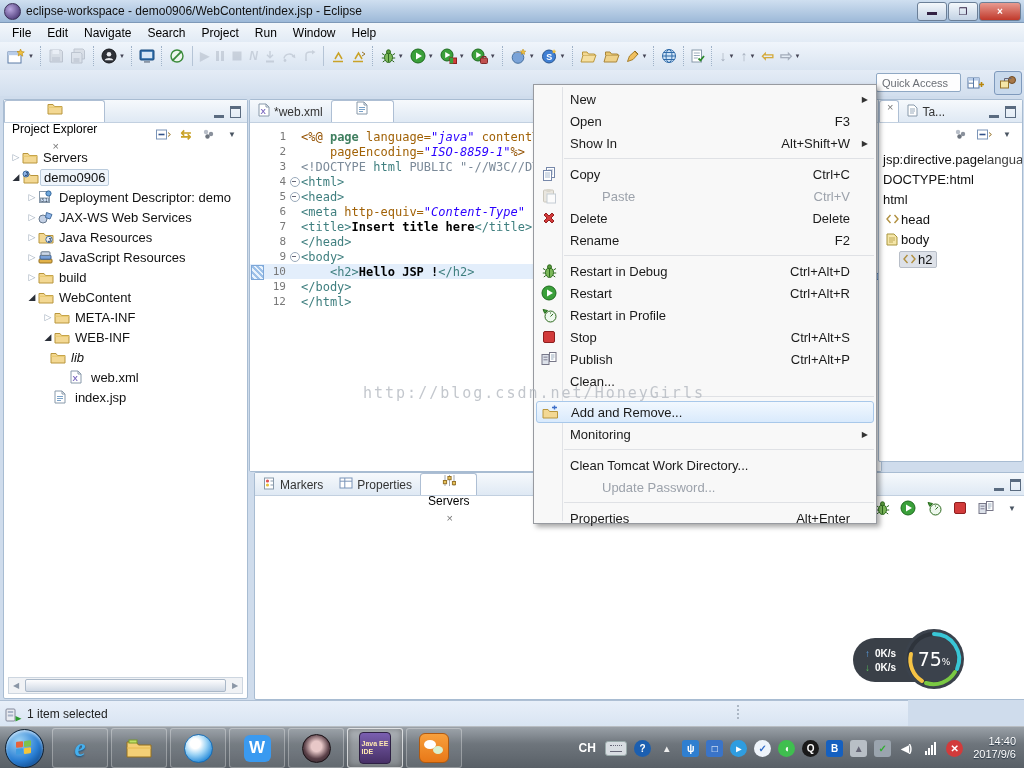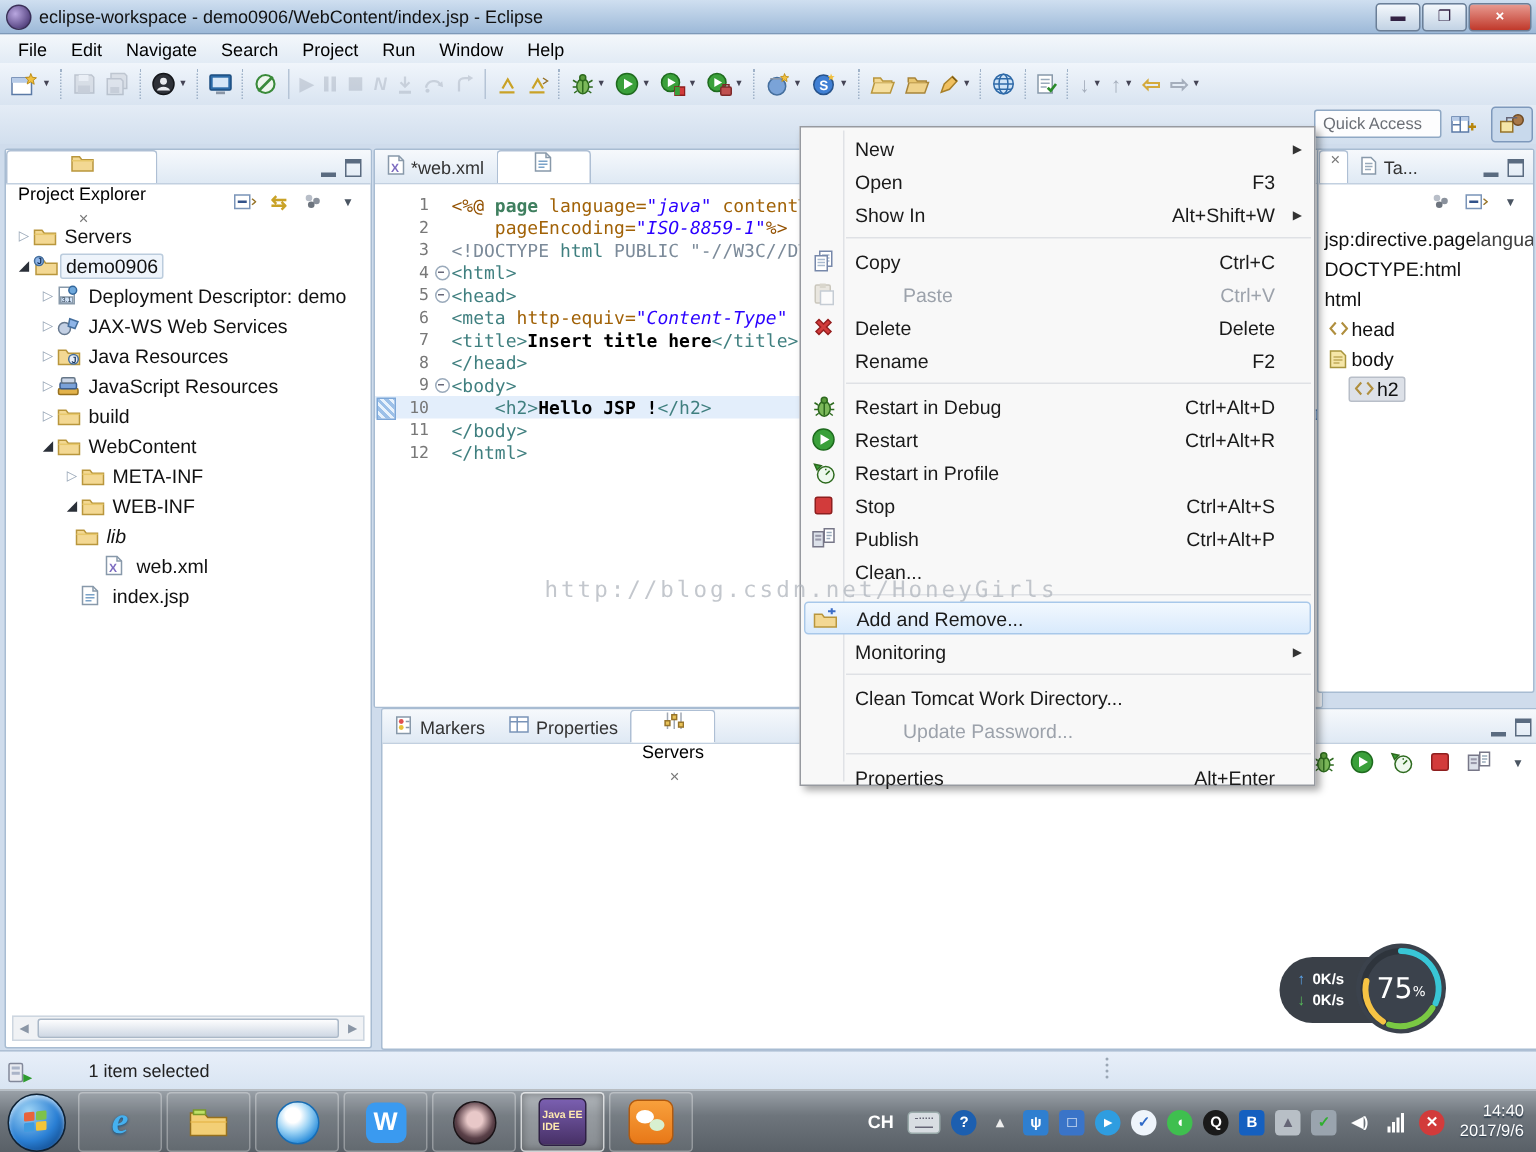--- a/index.html
+++ b/index.html
@@ -106,22 +106,22 @@
   .mi .msc{margin-left:auto;padding-right:24px;color:#1a1a1a;}
   .mi .marr{position:absolute;right:6px;font-size:8px;color:#333;}
   .mi.dis .mlabel,.mi.dis .msc{color:#9ca2ab;padding-left:40px;}
   .mi.dis .mic{opacity:.45;}
   .mi.hl{background:linear-gradient(#f2f8fe,#d9eafc);border:1px solid #a8c8ea;border-radius:3px;height:20px;}
   .msep{height:1px;background:#dfe1e5;margin:4px 2px 4px 30px;}
   
   #watermark{left:363px;top:384px;z-index:45;color:rgba(175,180,188,.75);
     font-family:"DejaVu Sans Mono",monospace;font-size:15px;letter-spacing:2px;}
   
-  #statusbar{left:0;top:700px;width:1024px;height:26px;background:linear-gradient(#e8eff9,#d8e4f2);
-    border-top:1px solid #aebfd4;display:flex;align-items:center;gap:32px;}
+  #statusbar{left:0;top:700px;width:908px;height:26px;background:linear-gradient(#e8eff9,#d8e4f2);
+    border-top:1px solid #aebfd4;display:flex;align-items:center;}
   #status-grip{position:absolute;left:737px;top:4px;display:flex;flex-direction:column;gap:2px;}
   #status-grip i{width:2px;height:2px;background:#9aa6b4;border-radius:50%;}
   
   #taskbar{left:0;top:726px;width:1024px;height:42px;background:linear-gradient(#9aa1a8,#6e757c 40%,#585f66);
     border-top:1px solid #b8bdc2;display:flex;align-items:center;z-index:30;}
   #start-orb{width:37px;height:37px;border-radius:50%;margin:0 8px 0 5px;position:relative;flex:none;
     background:radial-gradient(circle at 35% 30%,#9fd4f5,#2a7fd4 55%,#0b3f7e 90%);border:1px solid #123;
     box-shadow:inset 0 2px 3px rgba(255,255,255,.6);}
   .flag{position:absolute;left:10px;top:11px;width:16px;height:14px;transform:skewY(-6deg);}
   .flag i{position:absolute;width:7px;height:6px;border-radius:1px;}
@@ -604,21 +604,21 @@
           <div class="cl"><span class="ann"></span><span class="ln">1</span><span class="foldc"></span><span class="codeseg"><span class="tok-jspd">&lt;%@ </span><span class="tok-dir">page </span><span class="tok-attr">language=</span><span class="tok-val">"java"</span><span class="tok-attr"> contentType=</span><span class="tok-val">"text/html; charset=ISO-8859-1"</span></span></div>
           <div class="cl"><span class="ann"></span><span class="ln">2</span><span class="foldc"></span><span class="codeseg"><span class="tok-plain">    </span><span class="tok-attr">pageEncoding=</span><span class="tok-val">"ISO-8859-1"</span><span class="tok-jspd">%&gt;</span></span></div>
           <div class="cl"><span class="ann"></span><span class="ln">3</span><span class="foldc"></span><span class="codeseg"><span class="tok-doc">&lt;!DOCTYPE </span><span class="tok-tag">html</span><span class="tok-doc"> PUBLIC "-//W3C//DTD HTML 4.01 Transitional//EN" "http://www.w3.org/TR/html4/loose.dtd"&gt;</span></span></div>
           <div class="cl"><span class="ann"></span><span class="ln">4</span><span class="foldc"><span class="foldm"></span></span><span class="codeseg"><span class="tok-tag">&lt;html&gt;</span></span></div>
           <div class="cl"><span class="ann"></span><span class="ln">5</span><span class="foldc"><span class="foldm"></span></span><span class="codeseg"><span class="tok-tag">&lt;head&gt;</span></span></div>
           <div class="cl"><span class="ann"></span><span class="ln">6</span><span class="foldc"></span><span class="codeseg"><span class="tok-tag">&lt;meta </span><span class="tok-attr">http-equiv=</span><span class="tok-val">"Content-Type"</span><span class="tok-attr"> content=</span><span class="tok-val">"text/html; charset=ISO-8859-1"</span><span class="tok-tag">&gt;</span></span></div>
           <div class="cl"><span class="ann"></span><span class="ln">7</span><span class="foldc"></span><span class="codeseg"><span class="tok-tag">&lt;title&gt;</span><span class="tok-plainb">Insert title here</span><span class="tok-tag">&lt;/title&gt;</span></span></div>
           <div class="cl"><span class="ann"></span><span class="ln">8</span><span class="foldc"></span><span class="codeseg"><span class="tok-tag">&lt;/head&gt;</span></span></div>
           <div class="cl"><span class="ann"></span><span class="ln">9</span><span class="foldc"><span class="foldm"></span></span><span class="codeseg"><span class="tok-tag">&lt;body&gt;</span></span></div>
           <div class="cl current"><span class="ann"></span><span class="ln">10</span><span class="foldc"></span><span class="codeseg"><span class="tok-plain">    </span><span class="tok-tag">&lt;h2&gt;</span><span class="tok-plainb">Hello JSP !</span><span class="tok-tag">&lt;/h2&gt;</span></span></div>
-          <div class="cl"><span class="ann"></span><span class="ln">11</span><span class="foldc"></span><span class="codeseg"><span class="tok-tag">&lt;/body&gt;</span></span></div>
+          <div class="cl"><span class="ann"></span><span class="ln">19</span><span class="foldc"></span><span class="codeseg"><span class="tok-tag">&lt;/body&gt;</span></span></div>
           <div class="cl"><span class="ann"></span><span class="ln">12</span><span class="foldc"></span><span class="codeseg"><span class="tok-tag">&lt;/html&gt;</span></span></div>
         </div>
       <div id="overview-ruler">
         <div id="overview-mark"></div>
       </div>
     </div>
   </div>
 
   <div id="outline" class="abs panel">
     <div class="tabbar">

